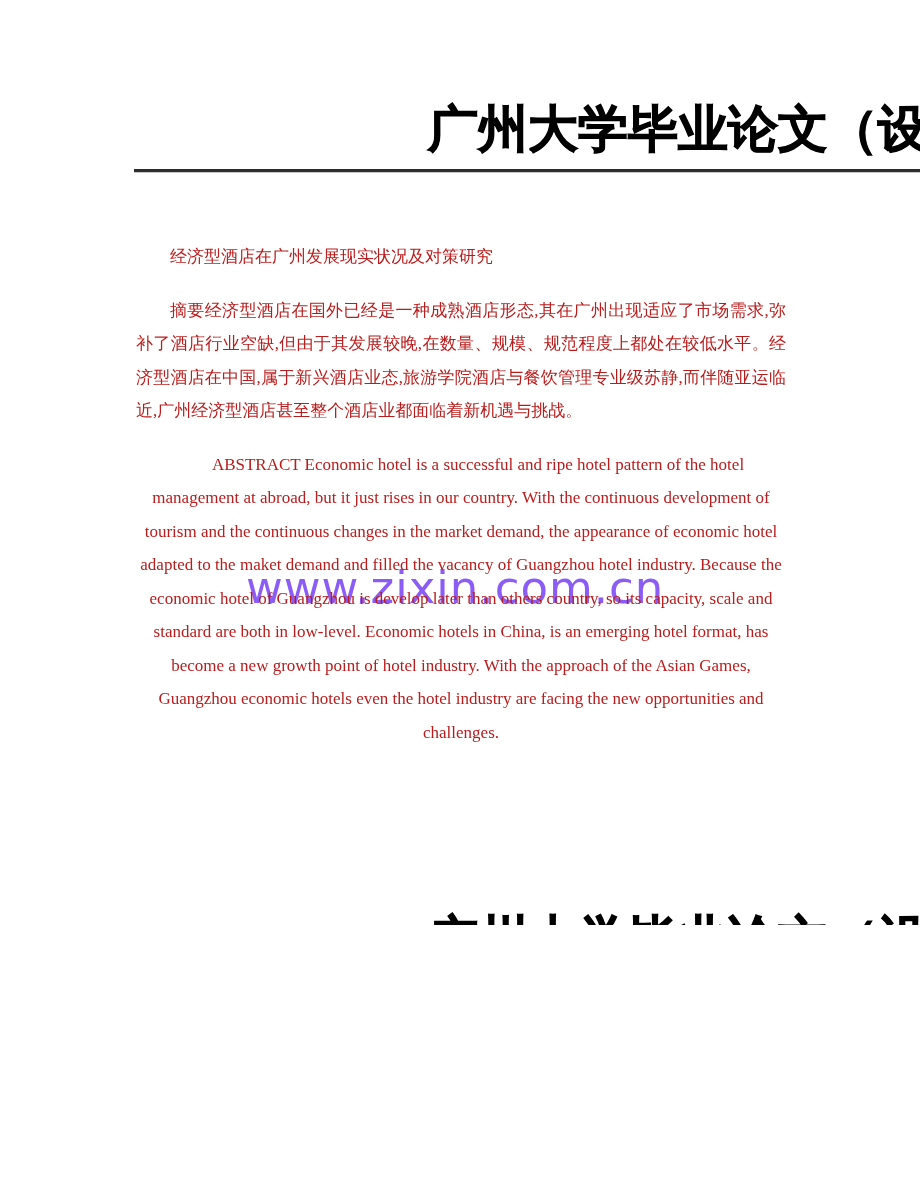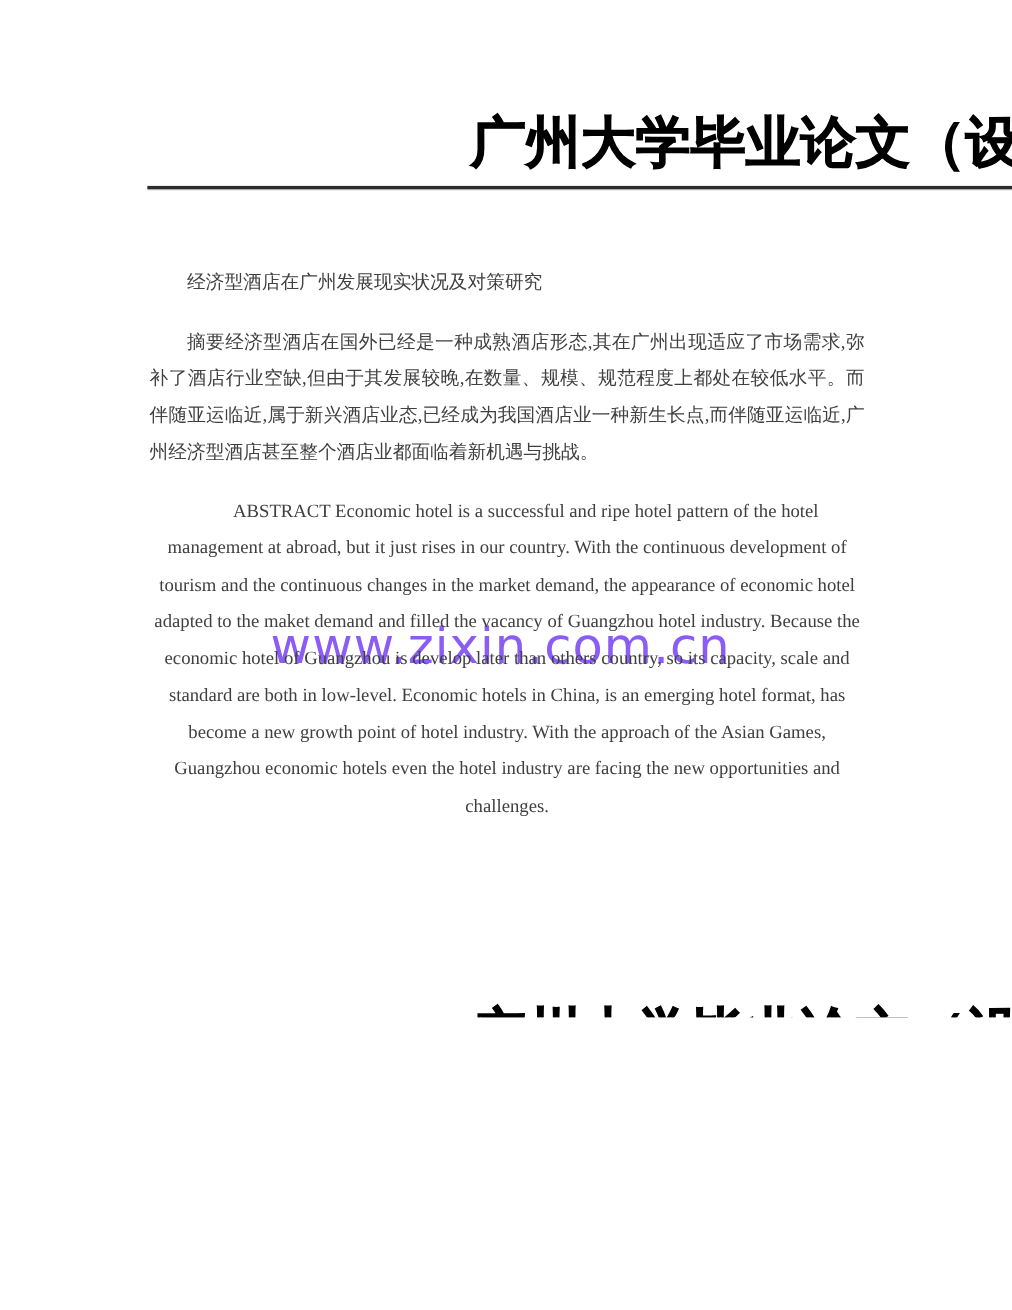--- a/index.html
+++ b/index.html
@@ -60,21 +60,21 @@
     top: 240px;
     left: 136px;
     width: 650px;
     z-index: 1;
   }
   .content p {
     margin: 0 0 20px 0;
     font-size: 17px;
     line-height: 33.5px;
     text-indent: 34px;
-    color: #404040;
+    color: #b91c1c;
   }
   .zh { text-align: justify; }
   .en { text-align: center; }
   .toc {
     position: absolute;
     top: 1048px;
     left: 136px;
     width: 650px;
     margin: 0;
     font-size: 17px;
@@ -90,21 +90,21 @@
 <div class="page">
 
   <div class="banner banner-1">广州大学毕业论文（设</div>
 
   <div class="rule rule-1"></div>
 
   <div class="watermark">www.zixin.com.cn</div>
 
   <div class="content">
     <p class="zh">经济型酒店在广州发展现实状况及对策研究</p>
-    <p class="zh">摘要经济型酒店在国外已经是一种成熟酒店形态,其在广州出现适应了市场需求,弥补了酒店行业空缺,但由于其发展较晚,在数量、规模、规范程度上都处在较低水平。而伴随亚运临近,属于新兴酒店业态,已经成为我国酒店业一种新生长点,而伴随亚运临近,广州经济型酒店甚至整个酒店业都面临着新机遇与挑战。</p>
+    <p class="zh">摘要经济型酒店在国外已经是一种成熟酒店形态,其在广州出现适应了市场需求,弥补了酒店行业空缺,但由于其发展较晚,在数量、规模、规范程度上都处在较低水平。经济型酒店在中国,属于新兴酒店业态,旅游学院酒店与餐饮管理专业级苏静,而伴随亚运临近,广州经济型酒店甚至整个酒店业都面临着新机遇与挑战。</p>
     <p class="en">ABSTRACT Economic hotel is a successful and ripe hotel pattern of the hotel management at abroad, but it just rises in our country. With the continuous development of tourism and the continuous changes in the market demand, the appearance of economic hotel adapted to the maket demand and filled the vacancy of Guangzhou hotel industry. Because the economic hotel of Guangzhou is develop later than others country, so its capacity, scale and standard are both in low-level. Economic hotels in China, is an emerging hotel format, has become a new growth point of hotel industry. With the approach of the Asian Games, Guangzhou economic hotels even the hotel industry are facing the new opportunities and challenges.</p>
   </div>
 
   <div class="banner banner-2">广州大学毕业论文（设</div>
 
   <div class="rule rule-2"></div>
 
   <p class="toc">目录</p>
 
 </div>

